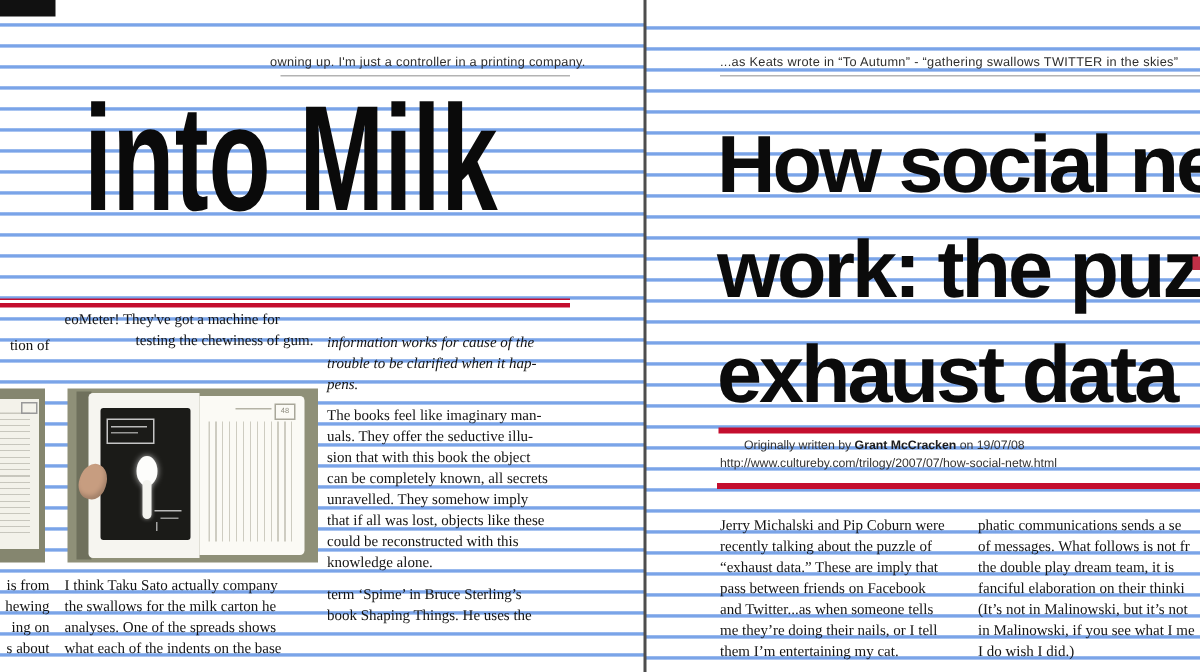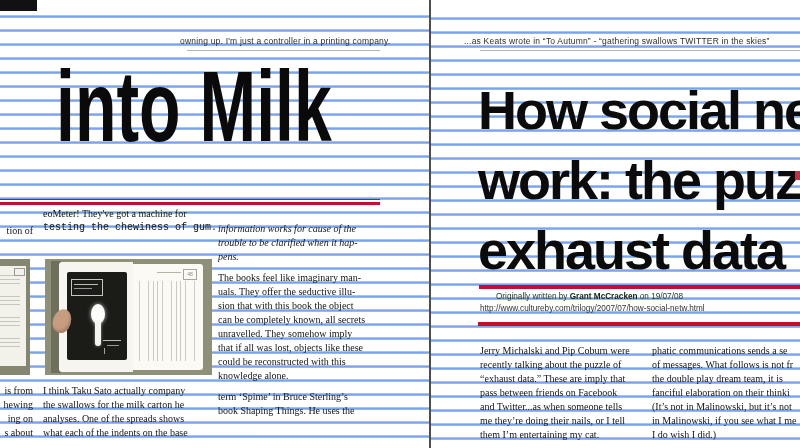--- a/index.html
+++ b/index.html
@@ -10,21 +10,21 @@
   .rules{background:repeating-linear-gradient(180deg,
       transparent 0px, transparent 11.2px,
       #c3d6f5 11.2px, #7aa4e8 12px,
       #7aa4e8 13.2px, #c3d6f5 13.9px,
       transparent 14px);}
   
   .strap{font-size:8.5px;letter-spacing:.2px;color:#2e2e2e;white-space:nowrap;}
   .bodycol{font-family:"Liberation Serif","DejaVu Serif",serif;font-size:10px;line-height:14px;color:#141414;}
   .ln{white-space:nowrap;height:14px;}
   .align-r .ln{text-align:right;}
-  .caption .ln:nth-child(2){text-align:right;font-family:Liberation Mono, monospace;}
+  .caption .ln:nth-child(2){text-align:right;}
   .italic{font-style:italic;}
   .para{margin:0 0 7px 0;}
   .bigtitle{font-weight:bold;color:#0a0a0a;white-space:nowrap;}
   .rtitle{font-size:54px;line-height:56px;font-weight:bold;letter-spacing:-2px;color:#0b0b0b;white-space:nowrap;}
   .redrule{background:#c40e2e;}
   .grayrule{background:#b3b3b3;}
   .meta{font-size:8.2px;color:#333;white-space:nowrap;}
   .meta b{color:#1c1c1c;}
   
   .photo{background:#8f9078;overflow:hidden;}
@@ -127,21 +127,21 @@
       <div class="ln">s about</div>
     </div>
 
   <div class="abs bodycol" style="left:43px;top:384px;width:166px;">
       <div class="ln">I think Taku Sato actually company</div>
       <div class="ln">the swallows for the milk carton he</div>
       <div class="ln">analyses. One of the spreads shows</div>
       <div class="ln">what each of the indents on the base</div>
     </div>
 
-  <div class="abs strap" style="left:464px;top:36px;">...as Keats wrote in “To Autumn” - “gathering swallows TWITTER in the skies”</div>
+  <div class="abs strap" style="left:480px;top:36px;">...as Keats wrote in “To Autumn” - “gathering swallows TWITTER in the skies”</div>
   <div class="abs grayrule" style="left:480px;top:50px;width:320px;height:1px;"></div>
 
   <div class="abs rtitle" style="left:478px;top:82px;">How social net</div>
   <div class="abs rtitle" style="left:478px;top:152px;">work: the puzzle</div>
   <div class="abs rtitle" style="left:478px;top:222px;">exhaust data</div>
 
   <div class="abs redrule" style="left:479px;top:285px;width:321px;height:3.6px;"></div>
   <div class="abs meta" style="left:496px;top:292px;">
     <span>Originally written by </span><b>Grant McCracken</b><span> on 19/07/08</span>
   </div>

